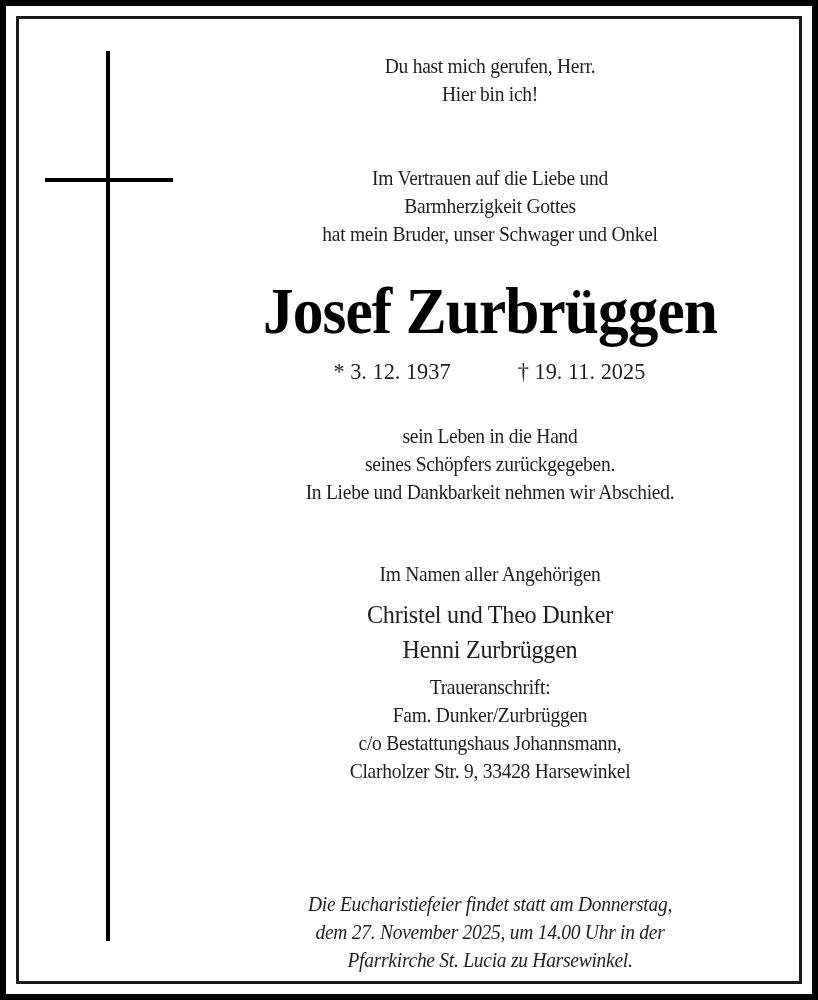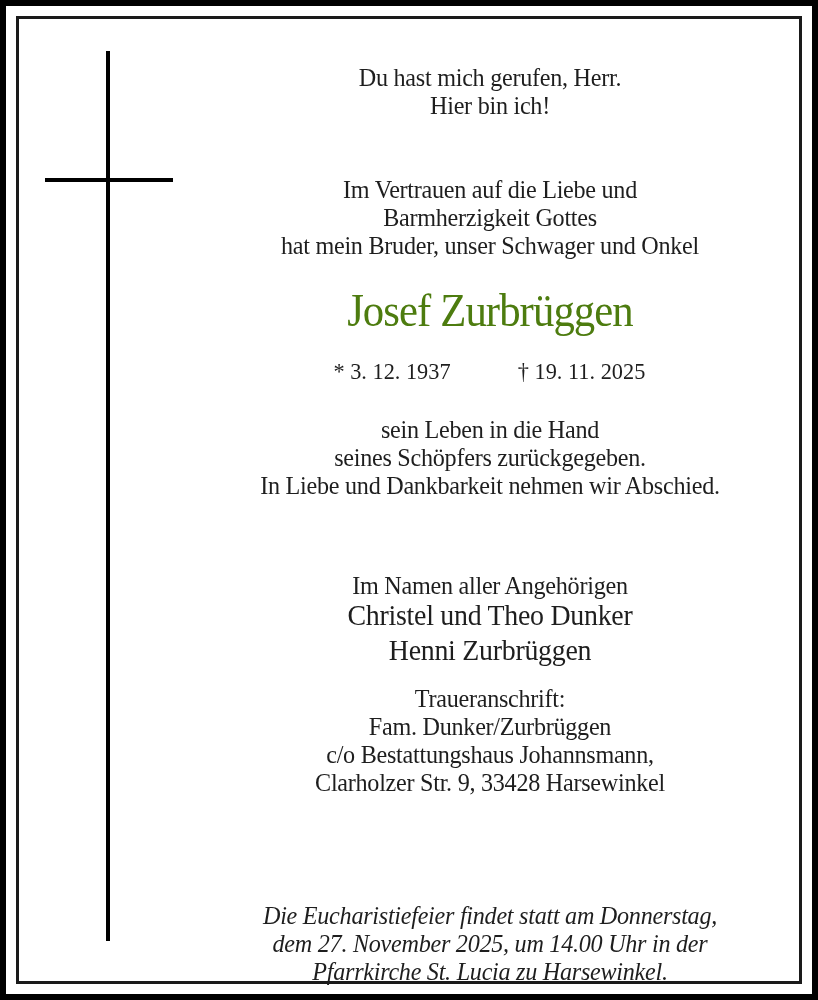--- a/index.html
+++ b/index.html
@@ -13,31 +13,31 @@
     border: 3px solid #1a1a1a; box-sizing: border-box;
   }
   .cross-v { position: absolute; left: 106px; top: 51px; width: 4px; height: 890px; background: #000; }
   .cross-h { position: absolute; left: 45px; top: 178px; width: 128px; height: 4px; background: #000; }
   .col {
     position: absolute; left: 200px; width: 580px;
     text-align: center; color: #1e1e1e;
     font-family: "Liberation Serif", "DejaVu Serif", serif;
   }
   .line { display: block; white-space: nowrap; }
-  .body26 { font-size: 26px; line-height: 28px; letter-spacing: -0.3px; margin-top: 12px; }
+  .body26 { font-size: 21px; line-height: 28px; letter-spacing: -0.3px; }
   .body26 .line { transform: scaleX(0.93); transform-origin: center; }
   .name {
-    font-size: 46px; line-height: 66px; font-weight: normal; color: #4d7c0f;
+    font-size: 66px; line-height: 66px; font-weight: bold; color: #000000;
     letter-spacing: -1px;
   }
   .name .line { transform: scaleX(0.93); transform-origin: center; }
   .dates { font-size: 24px; line-height: 28px; }
   .dates .d { display: inline-block; transform: scaleX(0.93); }
   .dates .gap { display: inline-block; width: 58px; }
-  .sig { font-size: 30px; line-height: 35px; letter-spacing: -0.3px; }
+  .sig { font-size: 26px; line-height: 35px; letter-spacing: -0.3px; }
   .sig .line { transform: scaleX(0.93); transform-origin: center; }
 </style>
 </head>
 <body>
 
 <div class="outer">
   <div class="inner"></div>
 </div>
 
 <div>
@@ -57,21 +57,21 @@
 </div>
 
 <div class="col name" style="top:278px;">
   <span class="line">Josef Zurbrüggen</span>
 </div>
 
 <div class="col dates" style="top:357px;">
   <span class="d">* 3. 12. 1937</span><span class="gap"></span><span class="d">† 19. 11. 2025</span>
 </div>
 
-<div class="col body26" style="top:404px;">
+<div class="col body26" style="top:422px;">
   <span class="line">sein Leben in die Hand</span>
   <span class="line">seines Schöpfers zurückgegeben.</span>
   <span class="line">In Liebe und Dankbarkeit nehmen wir Abschied.</span>
 </div>
 
 <div class="col body26" style="top:560px;">
   <span class="line">Im Namen aller Angehörigen</span>
 </div>
 
 <div class="col sig" style="top:597px;">

